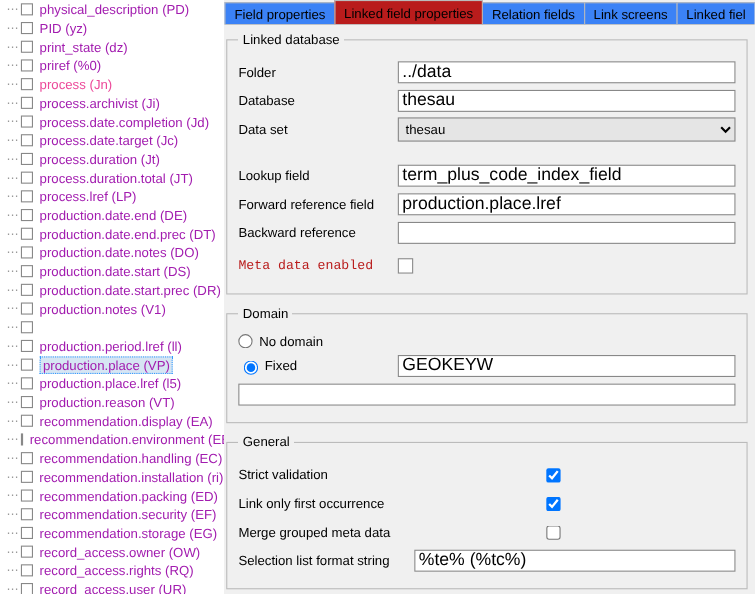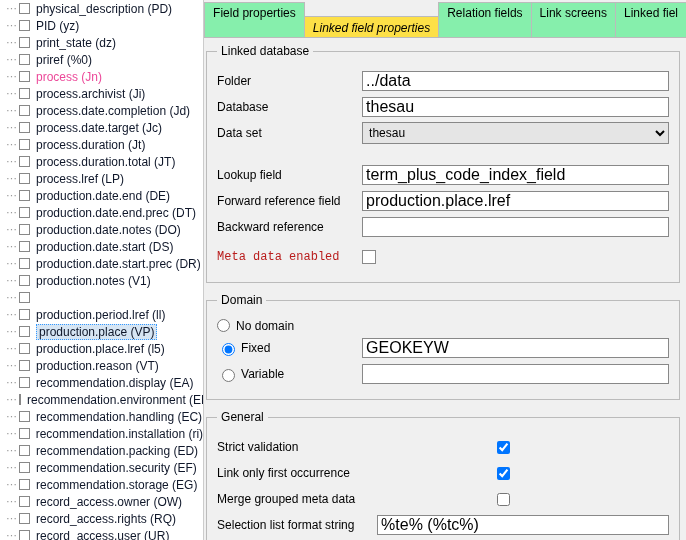--- a/index.html
+++ b/index.html
@@ -39,21 +39,21 @@
     margin-right: 2px;
   }
   .tree-item .box {
     width: 11px;
     height: 11px;
     border: 1px solid #888;
     margin-right: 6px;
     background: #fff;
     display: inline-block;
   }
-  .tree-item .label { color: #0f172a; }
+  .tree-item .label { color: #a21caf; }
   .tree-item.highlight .label { color: #ec4899; }
   .tree-item.selected .label {
     background: #d6e5f3;
     border: 1px dotted #3399ff;
     padding: 0 2px;
   }
   .main {
     flex: 1;
     display: flex;
     flex-direction: column;
@@ -63,31 +63,31 @@
     display: flex;
     border-bottom: 1px solid #bbb;
     background: #f0f0f0;
     font-size: 12px;
     overflow: hidden;
   }
   .tab {
     padding: 3px 8px 2px 8px;
     border: 1px solid #bbb;
     border-bottom: none;
-    background: #86efac;
+    background: #3b82f6;
     margin-right: -1px;
     margin-top: 2px;
     cursor: default;
     white-space: nowrap;
   }
   .tab.active {
-    background: #fde047;
-    margin-top: 16px;
+    background: #b91c1c;
+    margin-top: 0;
     padding-top: 4px;
-    position: relative; z-index: 1; font-style: italic;
+    position: relative; z-index: 1;
   }
   .panel {
     flex: 1;
     background: #f0f0f0;
     overflow-y: auto;
     padding: 6px 6px 6px 2px;
   }
   fieldset {
     border: 1px solid #bbb;
     margin: 0 0 10px 0;
@@ -361,24 +361,20 @@
           <span>No domain</span>
         </div>
         <div class="row">
           <label class="caption" style="display:flex;align-items:center;">
             <input type="radio" name="dom" checked="" style="margin-right: 6px;">
             <span>Fixed</span>
           </label>
           <input class="textbox" type="text" value="GEOKEYW" style="">
         </div>
         <div class="row">
-          <label class="caption" style="display:flex;align-items:center;">
-            <input type="radio" name="dom" style="margin-right: 6px;">
-            <span>Variable</span>
-          </label>
           <input class="textbox" type="text" value="" style="">
         </div>
       </fieldset>
 
       <fieldset>
         <legend>General</legend>
         <div class="row check-wide">
           <label class="caption">Strict validation</label>
           <input type="checkbox" checked="" style="">
         </div>

